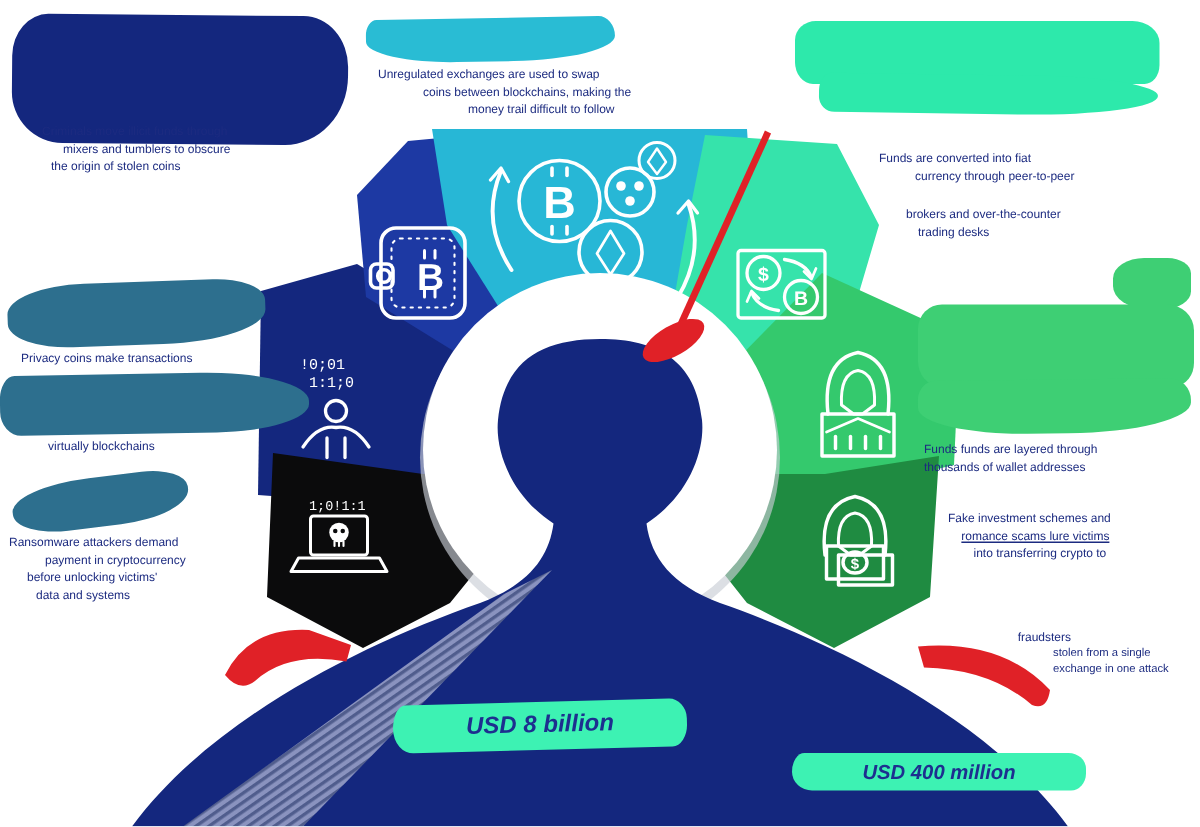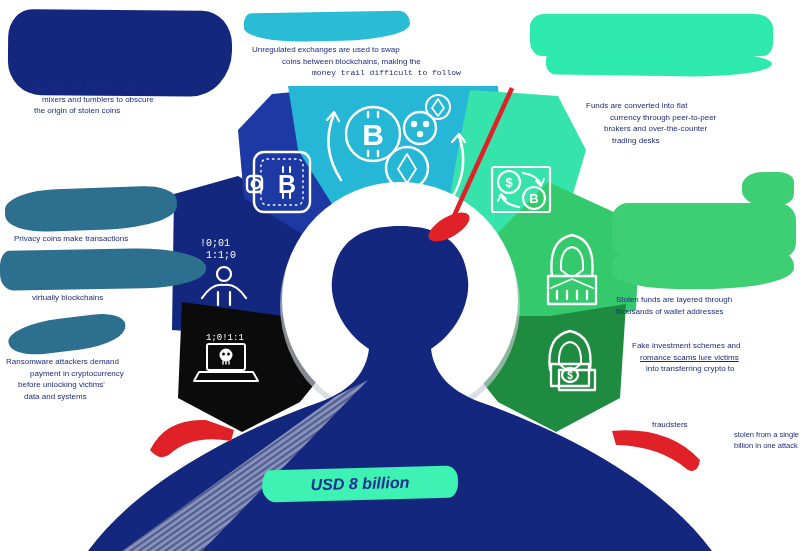--- a/index.html
+++ b/index.html
@@ -167,59 +167,62 @@
 
   <div class="txt" style="left:28px;top:82px;">
     <div class="ln">Criminals move illicit funds through</div>
     <div class="ln" style="margin-left:14px;">mixers and tumblers to obscure</div>
     <div class="ln" style="margin-left:6px;">the origin of stolen coins</div>
   </div>
 
   <div class="txt" style="left:252px;top:44px;">
     <div class="ln">Unregulated exchanges are used to swap</div>
     <div class="ln" style="margin-left:30px;">coins between blockchains, making the</div>
-    <div class="ln" style="margin-left:60px;font-family:Liberation Mono, monospace;">money trail difficult to follow</div>
+    <div class="ln" style="margin-left:60px;">money trail difficult to follow</div>
   </div>
 
 
   <div class="txt" style="left:586px;top:100px;">
     <div class="ln">Funds are converted into fiat</div>
     <div class="ln" style="margin-left:24px;">currency through peer-to-peer</div>
-    <div class="ln" style="margin-left:18px;">brokers and over-the-counter</div>
+    <div class="ln" style="margin-left:18px;margin-top:14px;">brokers and over-the-counter</div>
     <div class="ln" style="margin-left:26px;">trading desks</div>
   </div>
 
   <div class="txt" style="left:616px;top:294px;">
-    <div class="ln">Stolen funds are layered through</div>
+    <div class="ln">Funds funds are layered through</div>
     <div class="ln">thousands of wallet addresses</div>
   </div>
 
-  <div class="txt" style="left:632px;top:340px;">
+  <div class="txt" style="left:632px;top:340px;text-align:center;">
     <div class="ln">Fake investment schemes and</div>
     <div class="ln" style="margin-left:8px;text-decoration:underline;">romance scams lure victims</div>
     <div class="ln" style="margin-left:14px;">into transferring crypto to</div>
     <div class="ln" style="margin-left:20px;margin-top:44px;">fraudsters</div>
   </div>
 
-  <div class="txt" style="left:702px;top:430px;font-size:7.5px;margin-left:32px;">
+  <div class="txt" style="left:702px;top:430px;font-size:7.5px;">
     <div class="ln">stolen from a single</div>
-    <div class="ln">billion in one attack</div>
+    <div class="ln">exchange in one attack</div>
   </div>
 
   <div class="txt" style="left:14px;top:233px;">
     <div class="ln">Privacy coins make transactions</div>
   </div>
   <div class="txt" style="left:32px;top:292px;">
     <div class="ln">virtually blockchains</div>
   </div>
 
   <div class="txt" style="left:6px;top:356px;">
     <div class="ln">Ransomware attackers demand</div>
     <div class="ln" style="margin-left:24px;">payment in cryptocurrency</div>
     <div class="ln" style="margin-left:12px;">before unlocking victims'</div>
     <div class="ln" style="margin-left:18px;">data and systems</div>
   </div>
 
   <div class="pill" style="left:262px;top:468px;width:196px;height:32px;transform:rotate(-1.5deg);">
     <span style="font-size:16px;">USD 8 billion</span>
   </div>
+  <div class="pill" style="left:528px;top:502px;width:196px;height:25px;">
+    <span style="font-size:13.5px;">USD 400 million</span>
+  </div>
 
 </div>
 
 </body></html>

